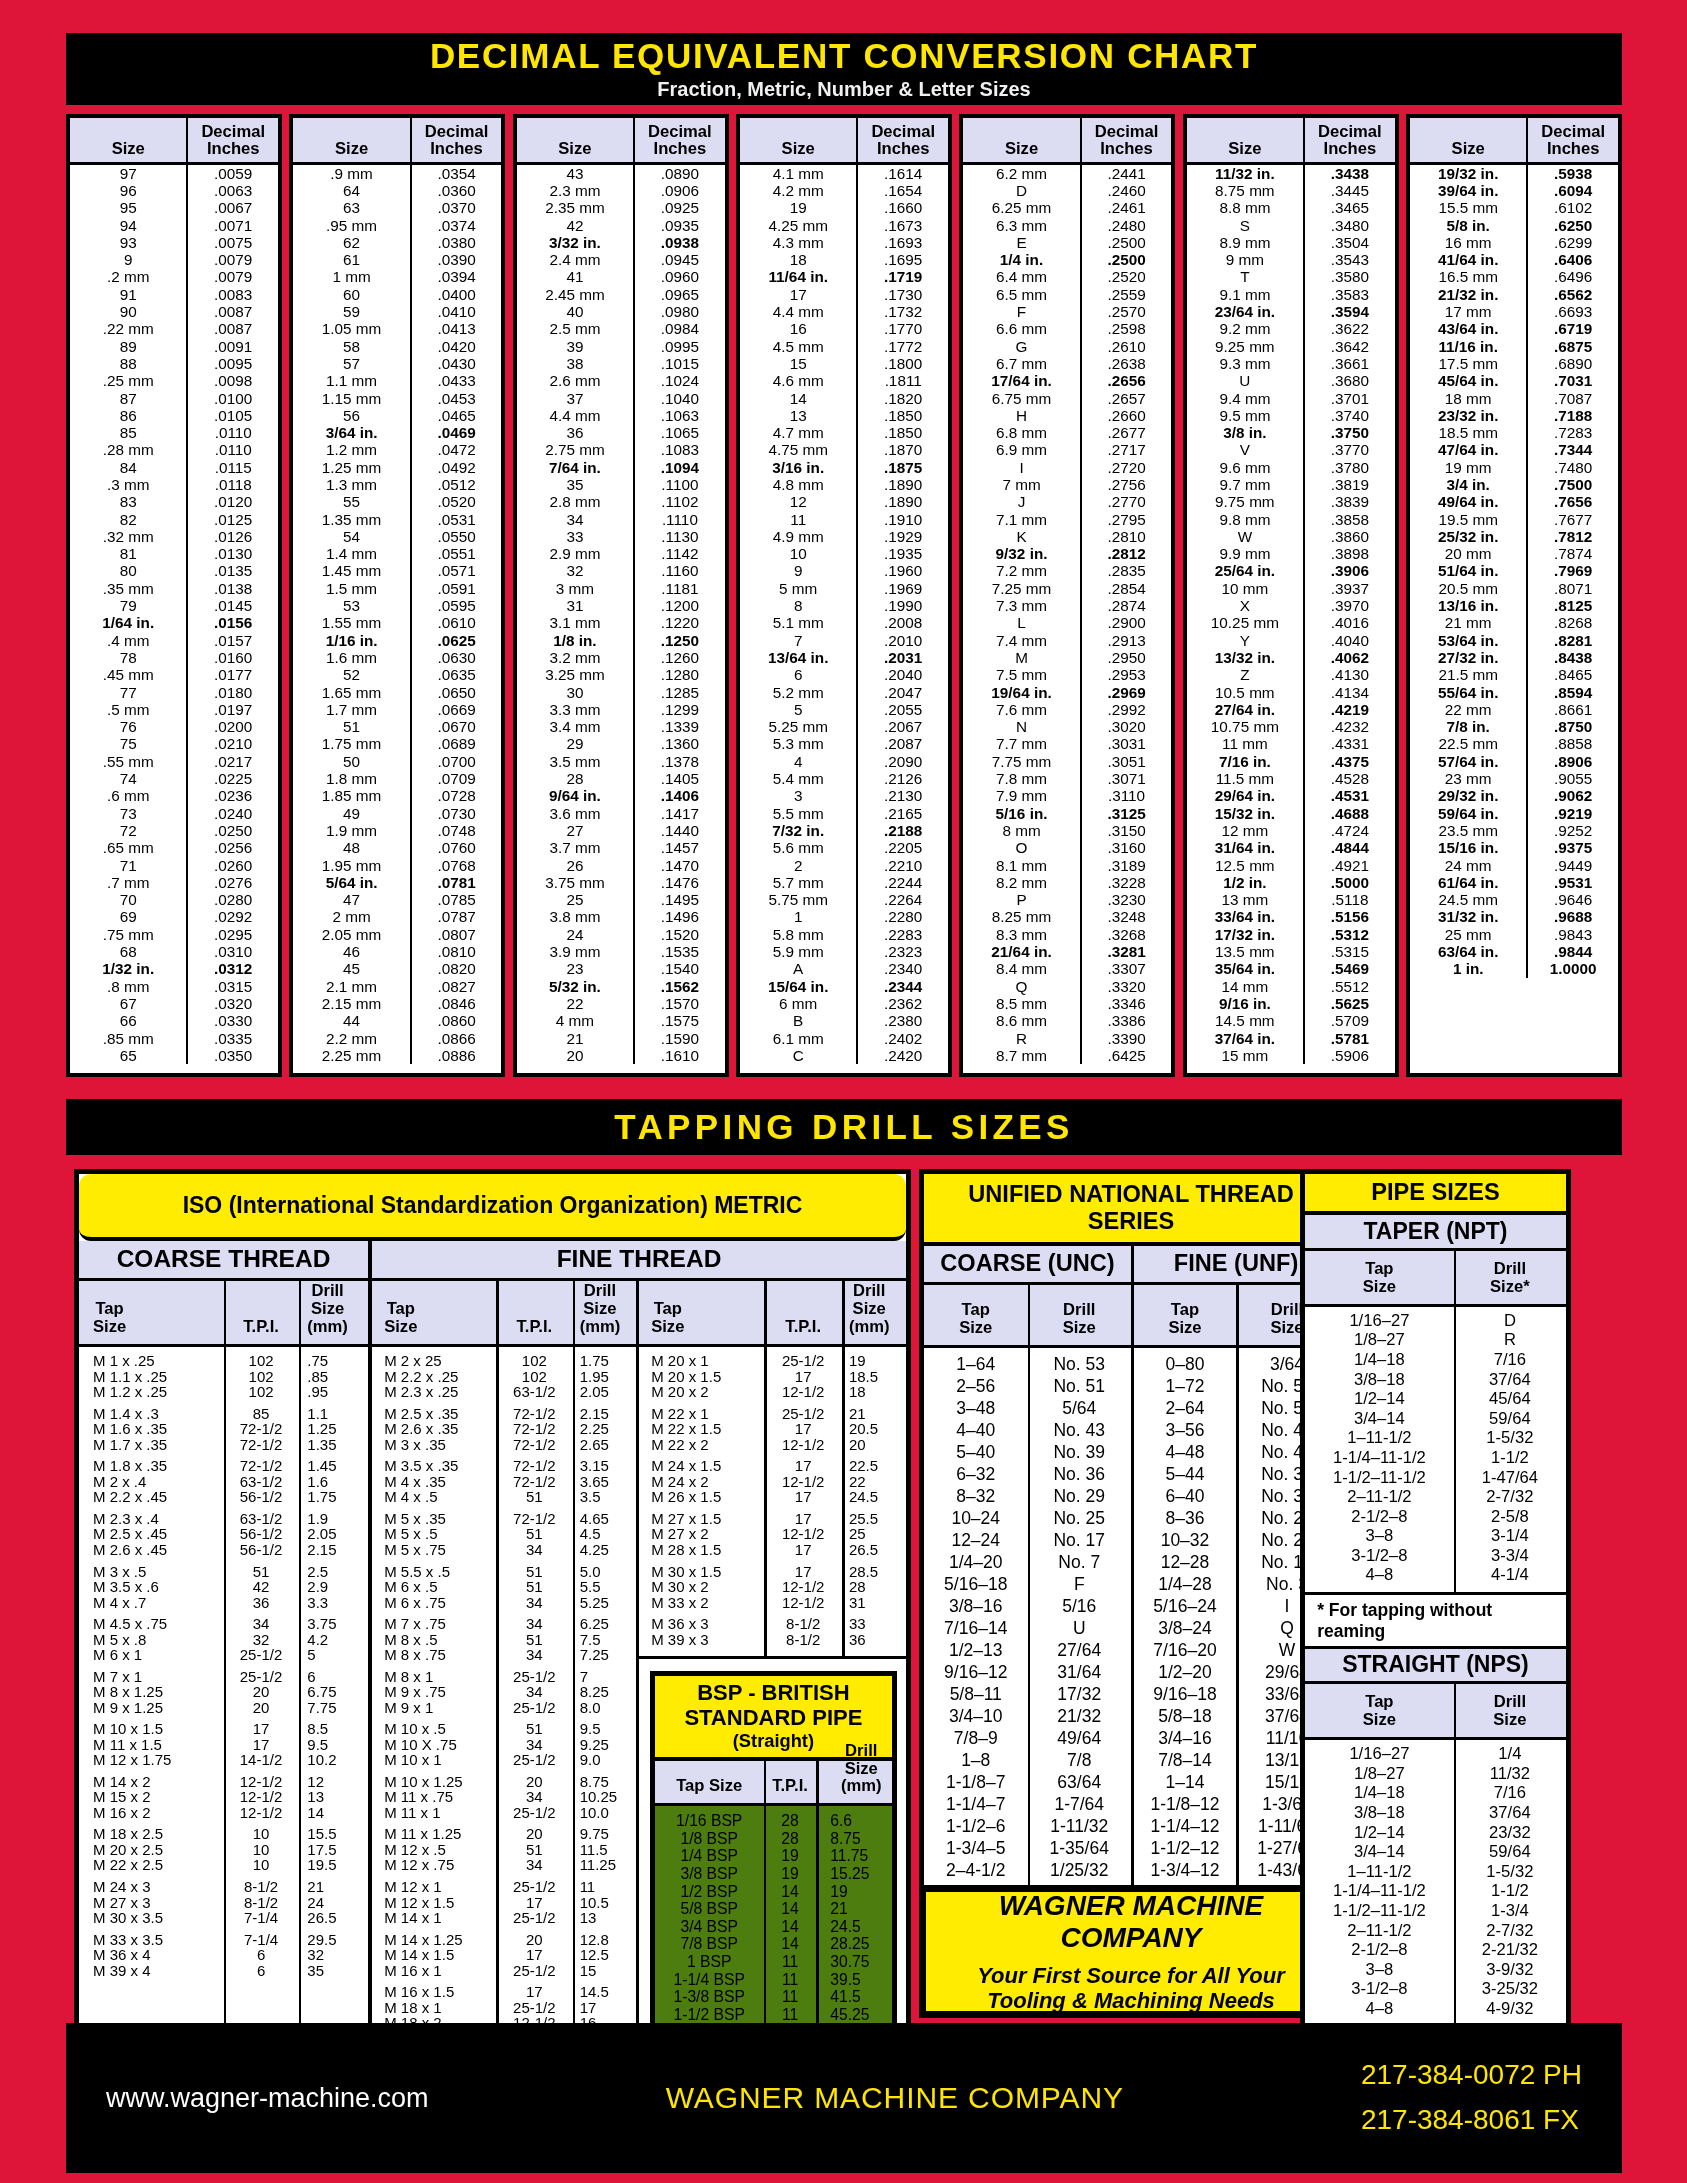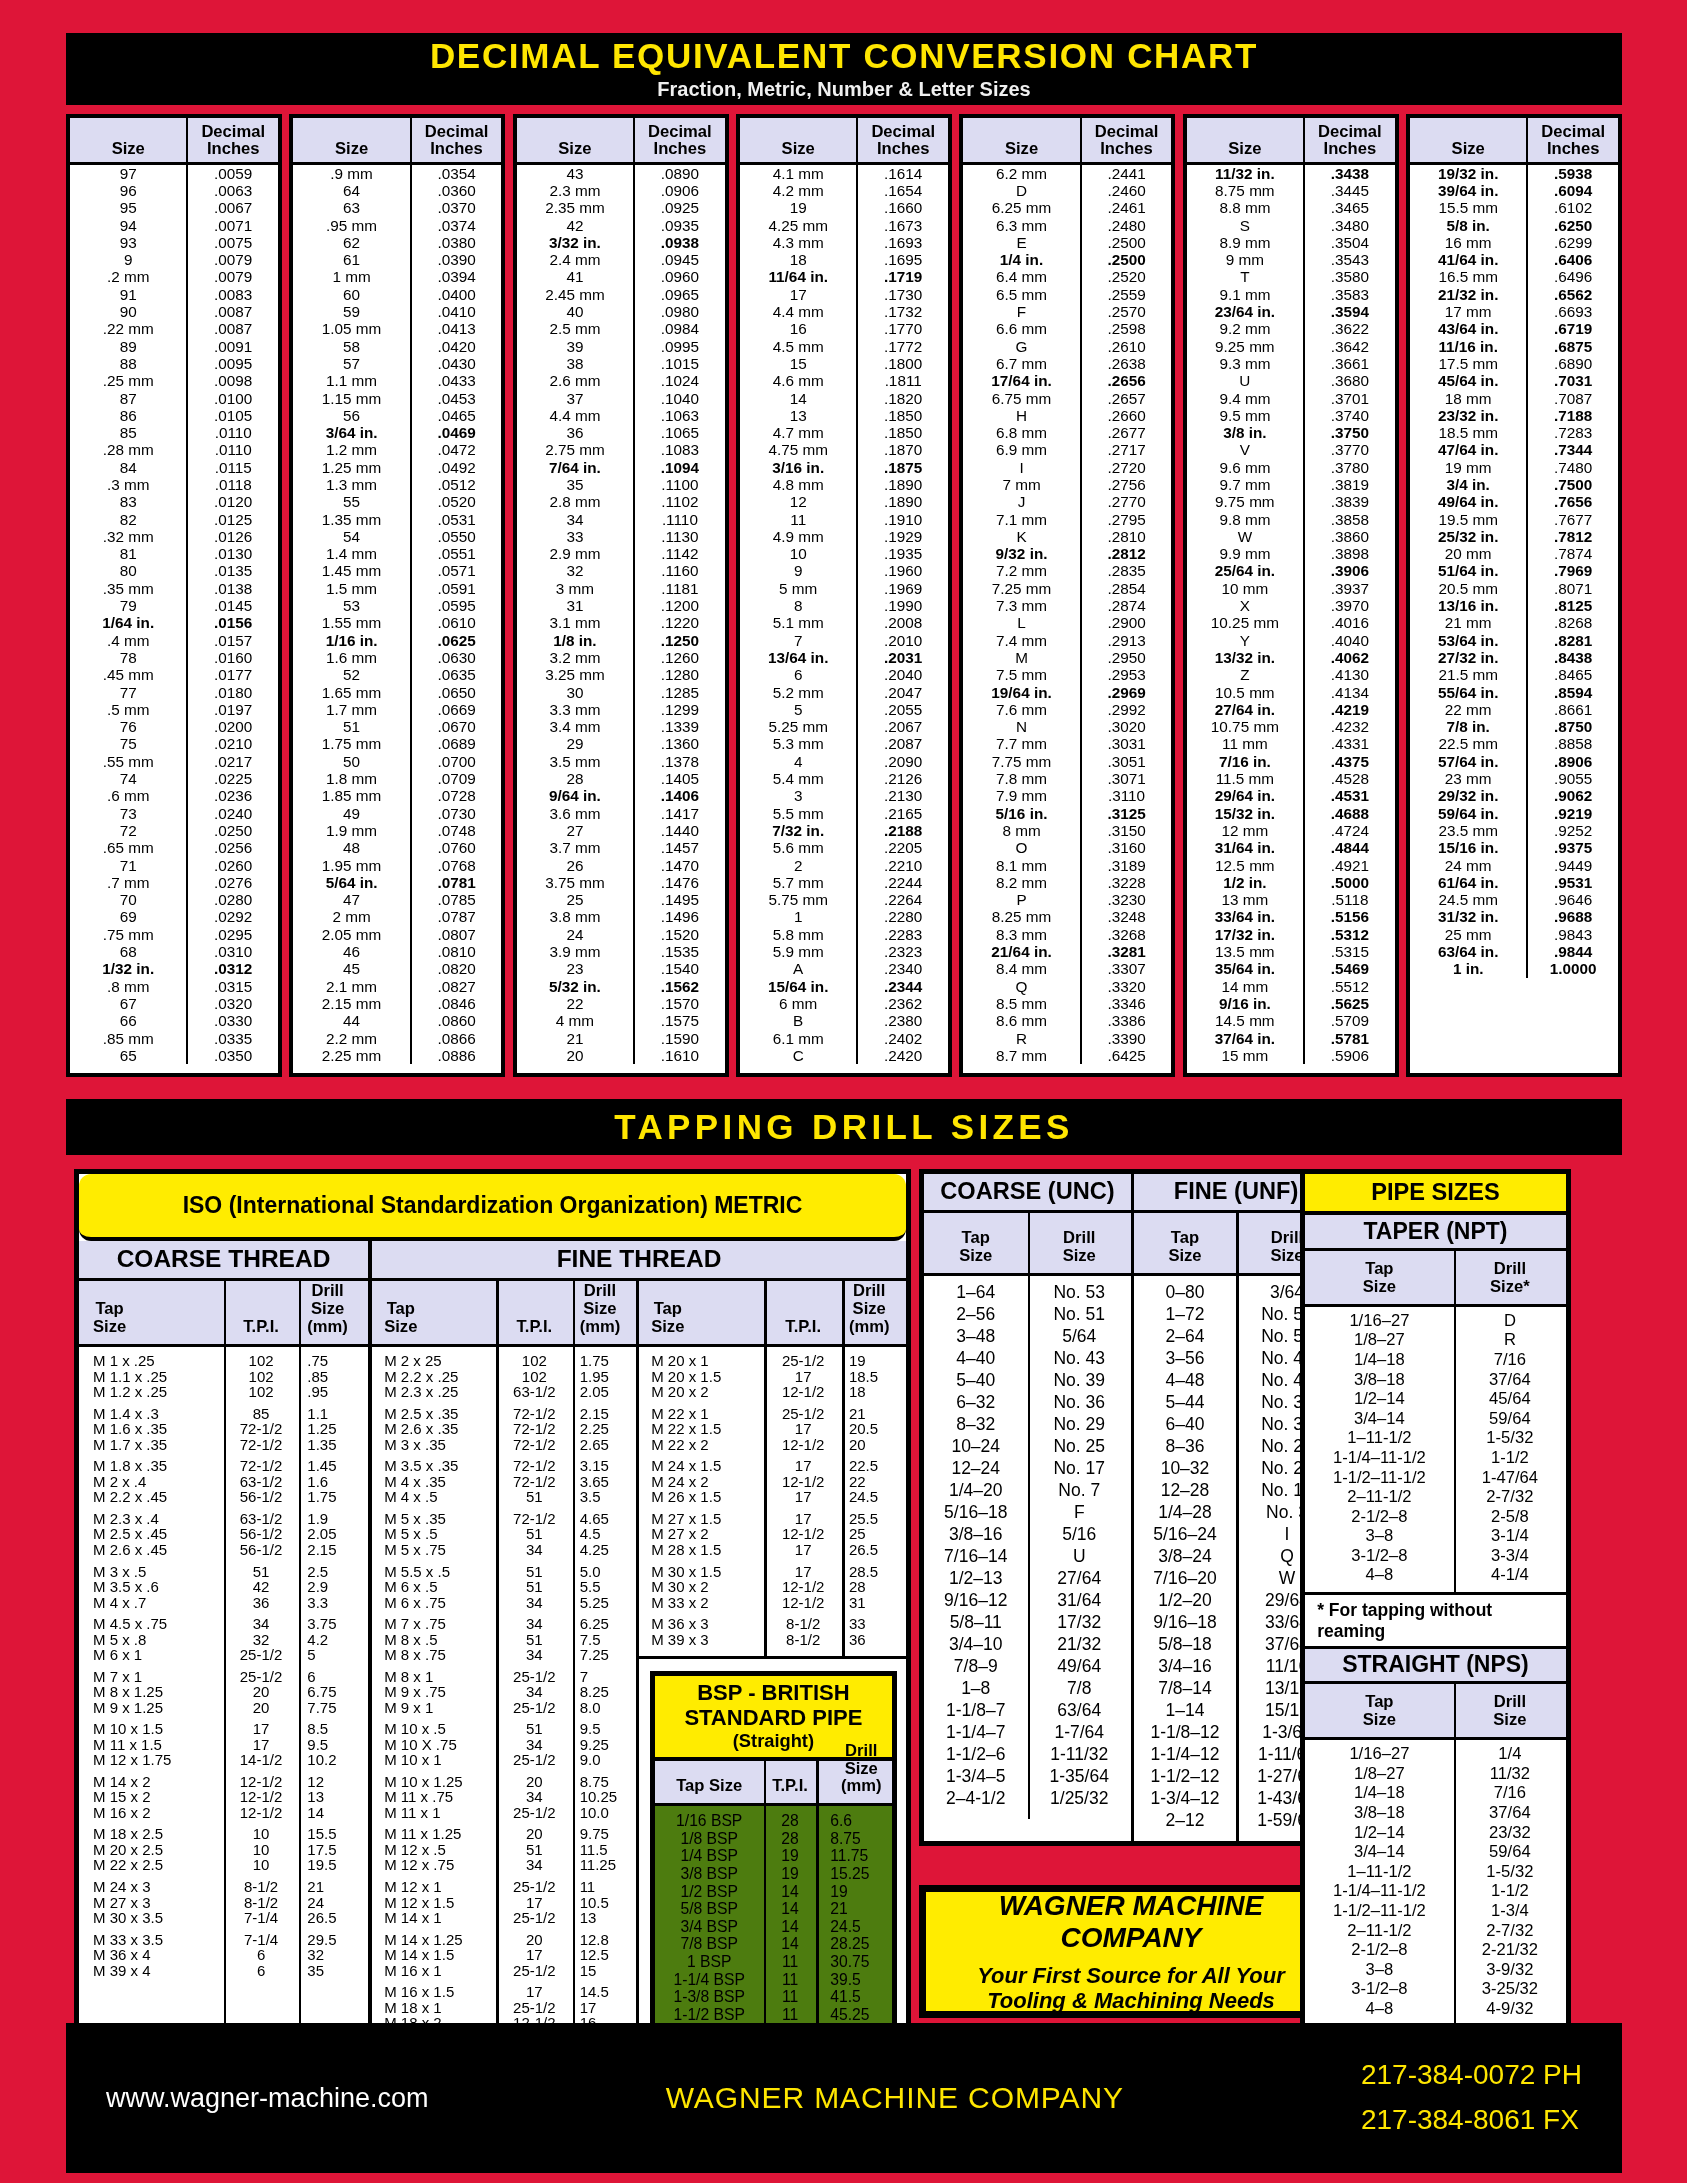--- a/index.html
+++ b/index.html
@@ -2305,20 +2305,21 @@
                 <div class="vline v2"></div>
               </div>
             </div>
           </div>
         </div>
       </div>
     </div>
   </div>
 
   <div class="unt">
+    <div class="yellow-head">UNIFIED NATIONAL THREAD SERIES</div>
     <div class="unt-wrap">
       <div class="unt-half">
         <div class="tt-title">COARSE (UNC)</div>
         <div class="tt-grid cols-unt">
           <div class="tt-colhead">
             <span class="t-cell c0" style="white-space: pre-line;">Tap
 Size</span>
             <span class="t-cell c1" style="white-space: pre-line;">Drill
 Size</span>
           </div>

